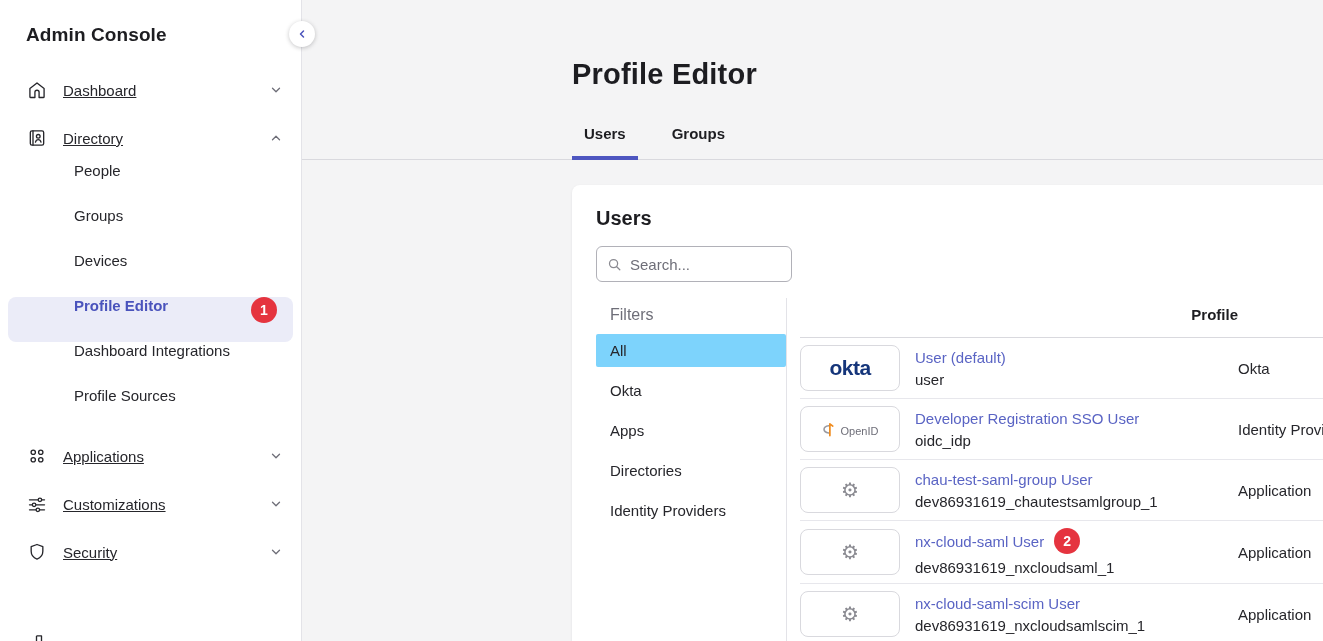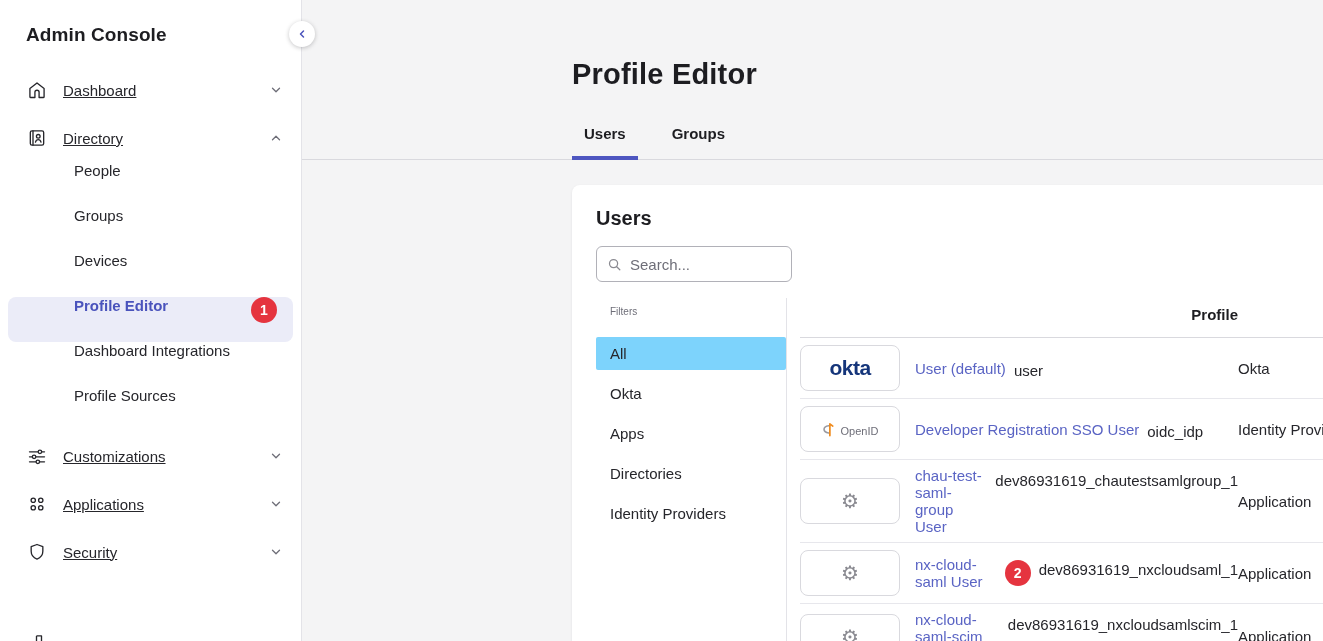--- a/index.html
+++ b/index.html
@@ -112,21 +112,21 @@
   .search-box .search-icon { display: flex; margin-right: 8px; }
   .search-box input {
     border: none; outline: none; width: 100%;
     font-size: 15px; font-family: "Liberation Sans", sans-serif;
     color: #26262b; background: transparent;
   }
   .search-box input::placeholder { color: #6e6e78; }
 
   .panel-body { display: flex; align-items: stretch; }
   .filters-col { width: 190px; flex: 0 0 auto; padding-top: 4px; }
-  .filters-title { font-size: 10px; color: #6e6e78; padding: 4px 12px 20px 14px; }
+  .filters-title { font-size: 16px; color: #6e6e78; padding: 4px 12px 10px 14px; }
   .filter-item {
     font-size: 15px; color: #26262b;
     padding: 8px 12px 8px 14px;
     border-radius: 2px;
     cursor: pointer;
     margin-bottom: 7px;
   }
   .filter-item.selected { background: #7dd3fc; }
   .v-divider { width: 1px; background: #e3e3e8; flex: 0 0 auto; }
 
@@ -150,21 +150,21 @@
     width: 100px; height: 46px; flex: 0 0 auto;
     border: 1px solid #d9d9de; border-radius: 8px;
     display: flex; align-items: center; justify-content: center;
     margin-right: 15px;
     background: #ffffff;
   }
   .okta-word { font-size: 21px; font-weight: 700; color: #15357a; letter-spacing: -0.5px; }
   .openid-wrap { display: flex; align-items: flex-end; }
   .openid-text { font-size: 11px; color: #6e6e78; margin-left: 4px; }
   .gear-glyph { font-size: 20px; color: #8a8a91; line-height: 1; }
-  .row-text { display: flex; flex-direction: row; justify-content: center; gap: 8px; }
+  .row-text { display: flex; flex-direction: column; justify-content: center; }
   .row-name-line { display: flex; align-items: center; }
   .row-link { font-size: 15px; color: #5a64c4; text-decoration: none; cursor: pointer; }
   .row-sub { font-size: 15px; color: #26262b; margin-top: 5px; }
   .row-badge { margin-left: 10px; }
   .type-cell { color: #26262b; white-space: nowrap; }
 
   svg { display: block; }
 </style>
 </head>
 <body>
@@ -224,20 +224,37 @@
     </div>
     <div class="sub-item selected">
       <span class="sub-label">Profile Editor</span>
       <span class="badge">1</span>
     </div>
     <div class="sub-item">
       <span class="sub-label">Dashboard Integrations</span>
     </div>
     <div class="sub-item">
       <span class="sub-label">Profile Sources</span>
+    </div>
+
+    <div class="nav-item">
+      <span class="nav-icon">
+        <svg width="20" height="20" viewBox="0 0 24 24" fill="none" stroke="#26262b" stroke-width="1.6">
+            <circle cx="7.5" cy="7.5" r="2.6"></circle>
+            <circle cx="16.5" cy="7.5" r="2.6"></circle>
+            <circle cx="7.5" cy="16.5" r="2.6"></circle>
+            <circle cx="16.5" cy="16.5" r="2.6"></circle>
+          </svg>
+      </span>
+      <span class="nav-label">Applications</span>
+      <span class="chev">
+        <svg width="14" height="14" viewBox="0 0 24 24" fill="none" stroke="#6e6e78" stroke-width="2.2" stroke-linecap="round" stroke-linejoin="round">
+            <polyline points="6 9 12 15 18 9"></polyline>
+          </svg>
+      </span>
     </div>
 
     <div class="nav-item">
       <span class="nav-icon">
         <svg width="20" height="20" viewBox="0 0 24 24" fill="none" stroke="#26262b" stroke-width="1.6" stroke-linecap="round">
             <line x1="3" y1="7" x2="21" y2="7"></line>
             <circle cx="15.5" cy="7" r="2.1" fill="#fff"></circle>
             <line x1="3" y1="13" x2="21" y2="13"></line>
             <circle cx="8.5" cy="13" r="2.1" fill="#fff"></circle>
             <line x1="3" y1="19" x2="21" y2="19"></line>
@@ -247,37 +264,20 @@
       <span class="nav-label">Customizations</span>
       <span class="chev">
         <svg width="14" height="14" viewBox="0 0 24 24" fill="none" stroke="#6e6e78" stroke-width="2.2" stroke-linecap="round" stroke-linejoin="round">
             <polyline points="6 9 12 15 18 9"></polyline>
           </svg>
       </span>
     </div>
 
     <div class="nav-item">
       <span class="nav-icon">
-        <svg width="20" height="20" viewBox="0 0 24 24" fill="none" stroke="#26262b" stroke-width="1.6">
-            <circle cx="7.5" cy="7.5" r="2.6"></circle>
-            <circle cx="16.5" cy="7.5" r="2.6"></circle>
-            <circle cx="7.5" cy="16.5" r="2.6"></circle>
-            <circle cx="16.5" cy="16.5" r="2.6"></circle>
-          </svg>
-      </span>
-      <span class="nav-label">Applications</span>
-      <span class="chev">
-        <svg width="14" height="14" viewBox="0 0 24 24" fill="none" stroke="#6e6e78" stroke-width="2.2" stroke-linecap="round" stroke-linejoin="round">
-            <polyline points="6 9 12 15 18 9"></polyline>
-          </svg>
-      </span>
-    </div>
-
-    <div class="nav-item">
-      <span class="nav-icon">
         <svg width="20" height="20" viewBox="0 0 24 24" fill="none" stroke="#26262b" stroke-width="1.6" stroke-linejoin="round">
             <path d="M12 3 19 5.6v5.6c0 4.6-2.9 7.8-7 9.3-4.1-1.5-7-4.7-7-9.3V5.6z"></path>
           </svg>
       </span>
       <span class="nav-label">Security</span>
       <span class="chev">
         <svg width="14" height="14" viewBox="0 0 24 24" fill="none" stroke="#6e6e78" stroke-width="2.2" stroke-linecap="round" stroke-linejoin="round">
             <polyline points="6 9 12 15 18 9"></polyline>
           </svg>
       </span>

